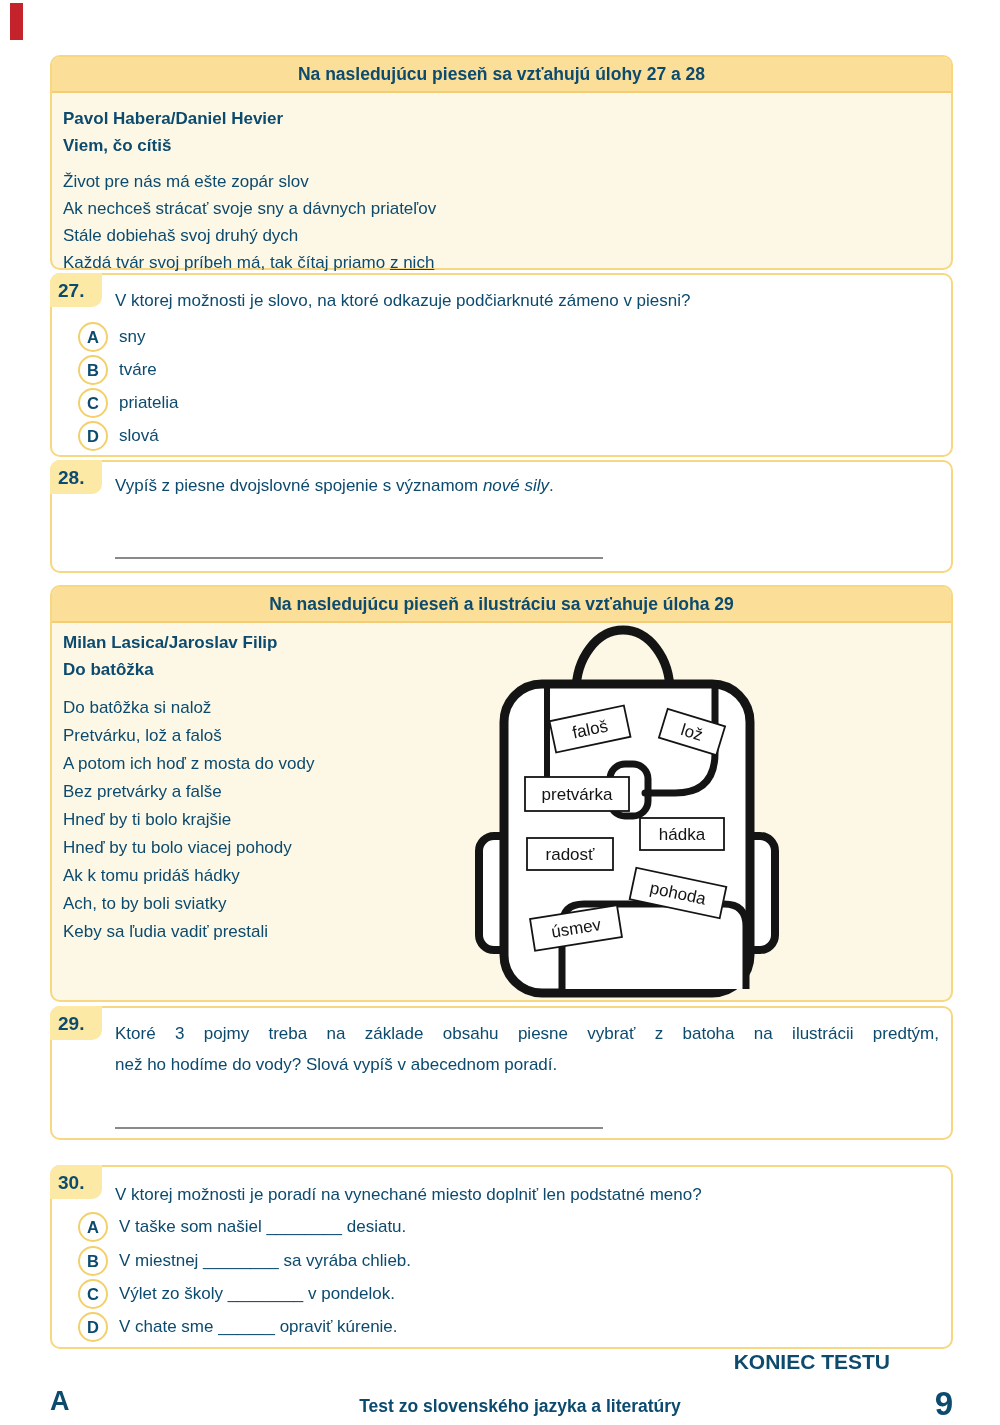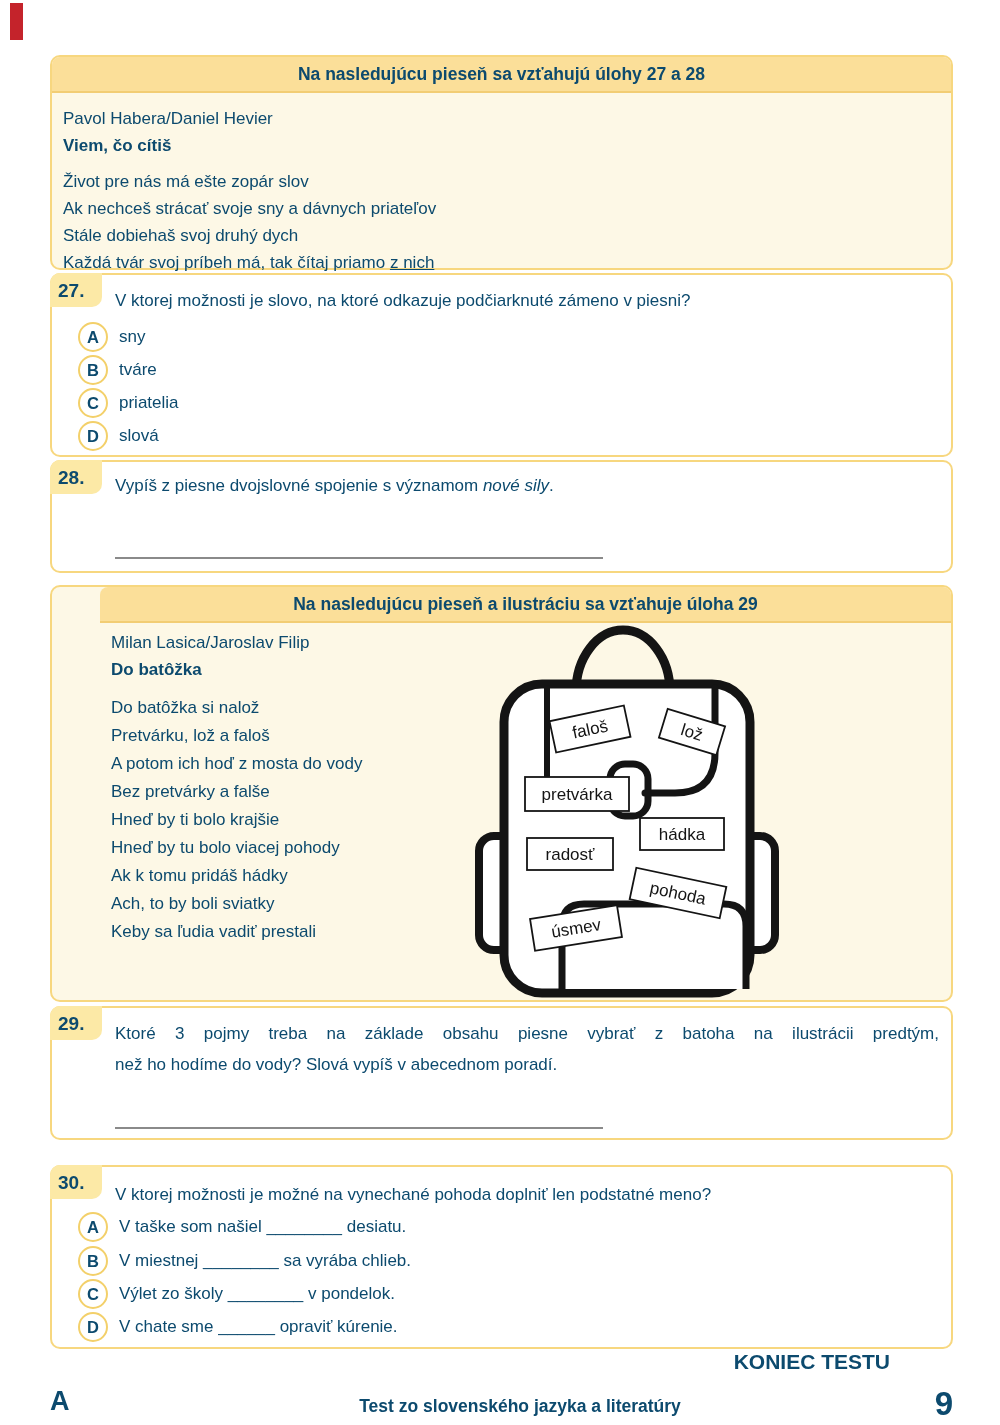--- a/index.html
+++ b/index.html
@@ -10,21 +10,21 @@
   .red-mark{position:absolute;left:10px;top:3px;width:13px;height:37px;background:#c4232b;}
 
   
   .panel{position:absolute;left:50px;width:903px;box-sizing:border-box;border-radius:10px;}
   .passage{background:#fdf8e6;border:2px solid #f7d77f;}
   .passage-header{
     height:34px;line-height:34px;background:#fbdf99;border-bottom:2px solid #f2cd74;
     border-radius:8px 8px 0 0;text-align:center;font-weight:bold;font-size:17.5px;
   }
   .passage-body{padding:12px 16px 0 11px;font-size:17px;line-height:27px;}
-  .authors{font-weight:normal;}
+  .authors{font-weight:bold;}
   .song-title{font-weight:bold;}
   .lyrics1{margin-top:9px;}
   .lyrics2{margin-top:11px;line-height:28px;}
   .u{text-decoration:underline;}
 
   
   .question{background:#ffffff;border:2px solid #f7d77f;}
   .qtab{
     position:absolute;left:-2px;top:-2px;width:52px;height:34px;background:#fce9a6;
     border-radius:10px 0 10px 0;font-weight:bold;font-size:19px;line-height:35px;
@@ -91,21 +91,21 @@
       <div class="opt-label">slová</div>
     </div>
   </div>
 
   <div class="panel question" style="top:460px;height:113px;">
     <div class="qtab">28.</div>
     <div class="qtext" style="top:8px;"><span>Vypíš z piesne dvojslovné spojenie s významom </span><span class="it">nové sily</span><span>.</span></div>
     <div class="answer-line" style="top:95px;"></div>
   </div>
 
-  <div class="panel passage" style="top:585px;height:417px;padding-left:48px;">
+  <div class="panel passage" style="top:585px;height:417px;">
     <div class="passage-header">Na nasledujúcu pieseň a ilustráciu sa vzťahuje úloha 29</div>
     <div class="passage-body" style="padding-top:6px;">
       <div class="authors">Milan Lasica/Jaroslav Filip</div>
       <div class="song-title">Do batôžka</div>
       <div class="lyrics2">
         <div>Do batôžka si nalož</div>
         <div>Pretvárku, lož a faloš</div>
         <div>A potom ich hoď z mosta do vody</div>
         <div>Bez pretvárky a falše</div>
         <div>Hneď by ti bolo krajšie</div>
@@ -161,21 +161,21 @@
     <div class="qtab">29.</div>
     <div class="qtext">
       <div class="just">Ktoré 3 pojmy treba na základe obsahu piesne vybrať z batoha na ilustrácii predtým,</div>
       <div>než ho hodíme do vody? Slová vypíš v abecednom poradí.</div>
     </div>
     <div class="answer-line" style="top:119px;"></div>
   </div>
 
   <div class="panel question" style="top:1153px;height:184px;margin-top:12px;">
     <div class="qtab">30.</div>
-    <div class="qtext" style="top:12px;">V ktorej možnosti je možné na vynechané pohoda doplniť len podstatné meno?</div>
+    <div class="qtext" style="top:12px;">V ktorej možnosti je poradí na vynechané miesto doplniť len podstatné meno?</div>
     <div class="opt" style="top:45px;">
       <div class="badge">A</div>
       <div class="opt-label">V taške som našiel ________ desiatu.</div>
     </div>
     <div class="opt" style="top:79px;">
       <div class="badge">B</div>
       <div class="opt-label">V miestnej ________ sa vyrába chlieb.</div>
     </div>
     <div class="opt" style="top:112px;">
       <div class="badge">C</div>

